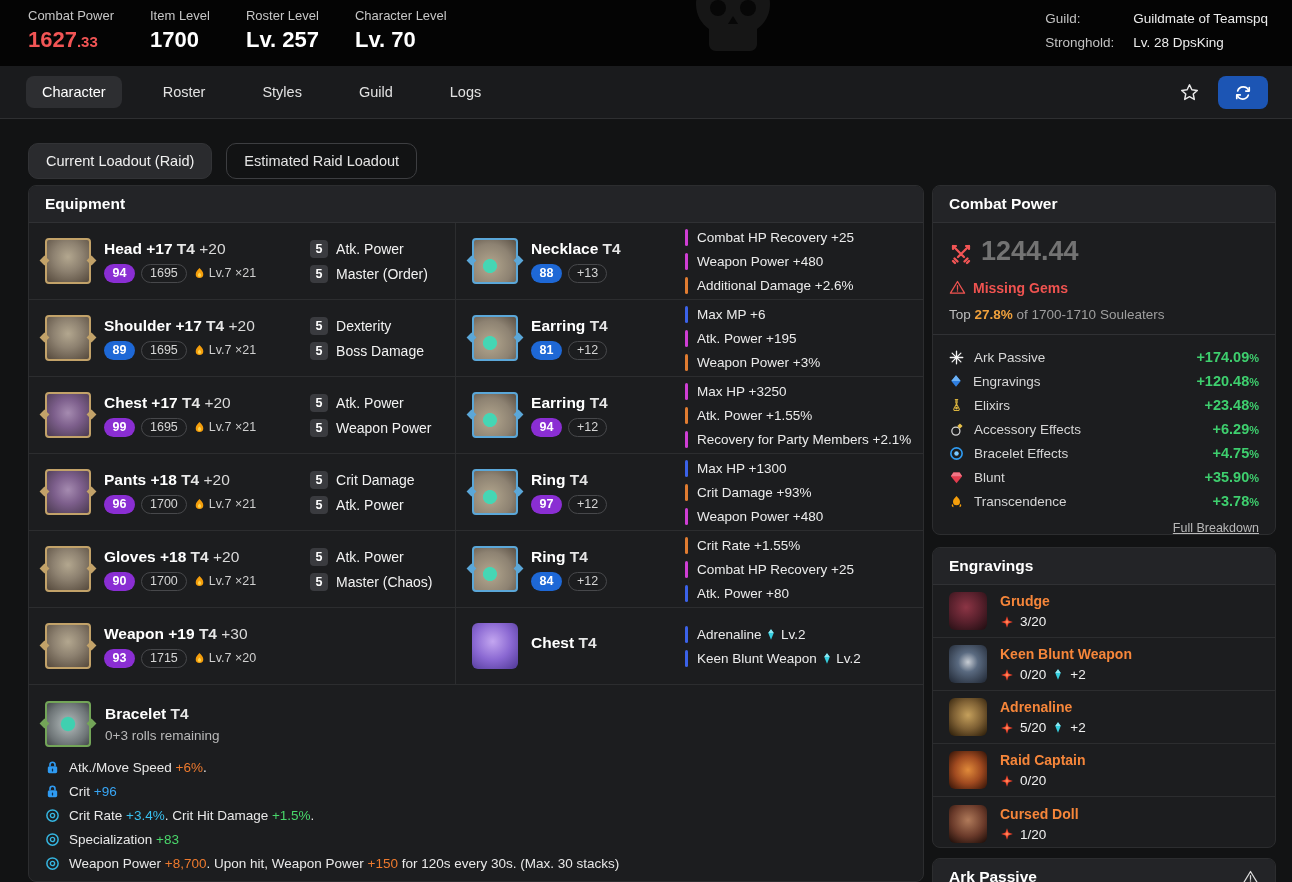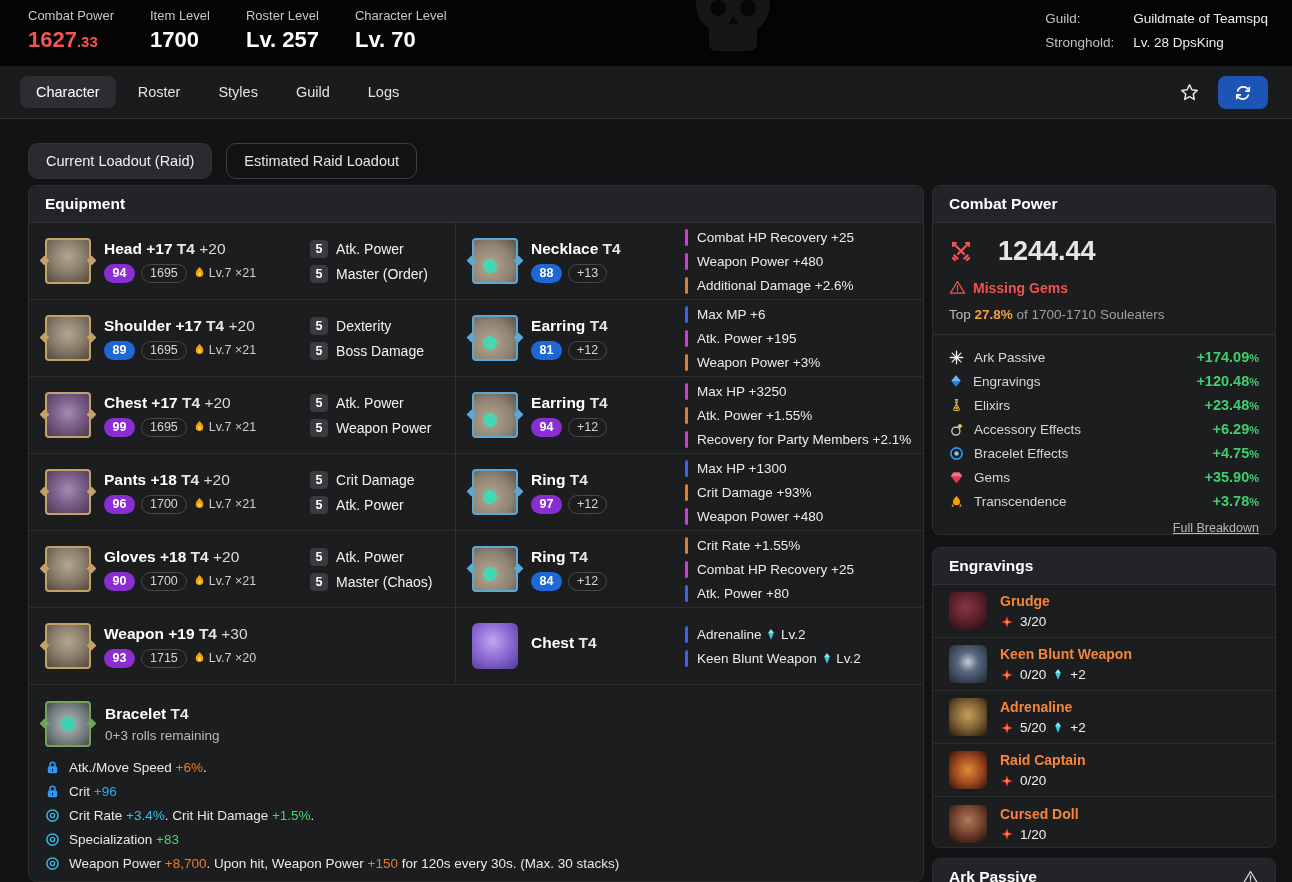--- a/index.html
+++ b/index.html
@@ -14,21 +14,21 @@
   .tstat .lab { font-size:13px; color:#c6c6c6; margin-bottom:4px; white-space:pre; }
   .tstat .val { font-size:22px; font-weight:bold; color:#fff; }
   .tstat .val.red { color:#f25555; }
   .tstat .val .small { font-size:15px; }
   .ginfo { position:absolute; right:24px; top:11px; display:grid; grid-template-columns:88px auto; row-gap:9px; font-size:13.5px; }
   .ginfo .gl { color:#c2c2c2; }
   .ginfo .gv { color:#ececec; }
 
   
   .navbar { position:absolute; left:0; top:66px; width:1292px; height:53px; background:#1a1b1d; border-bottom:1px solid #2e2f31; }
-  .tabs { position:absolute; left:20px; top:10px; display:flex; gap:6px; align-items:center; }
+  .tabs { position:absolute; left:26px; top:10px; display:flex; gap:25px; align-items:center; }
   .tab { font-size:14.5px; color:#e2e2e2; padding:8px 16px; border-radius:8px; cursor:pointer; }
   .tab.active { background:#2d2e31; color:#fff; }
   .nav-right { position:absolute; right:24px; top:10px; display:flex; gap:16px; align-items:center; }
   .star-btn { width:26px; height:26px; display:flex; align-items:center; justify-content:center; }
   .refresh-btn { width:50px; height:33px; background:#1c55b4; border-radius:8px; display:flex; align-items:center; justify-content:center; }
 
   
   .loadouts { position:absolute; left:28px; top:143px; display:flex; gap:14px;text-align:center; }
   .lo-btn { font-size:14.5px; padding:9px 17px; border-radius:10px; color:#f0f0f0; }
   .lo-btn.current { background:#2a2b2e; border:1px solid #323336; }
@@ -63,21 +63,21 @@
   .it-info { margin-left:13px; flex:1; min-width:0; }
   .it-name { font-size:15.5px; color:#fff; margin-bottom:6px; white-space:nowrap; }
   .it-name b { font-weight:bold; }
   .it-name .tier { color:#e6e6e6; font-weight:bold; }
   .it-name .bonus { color:#d9d9d9; font-weight:normal; }
   .it-badges { display:flex; align-items:center; gap:6px; }
   .badge-q { min-width:31px; height:19px; border-radius:10px; color:#fff; font-size:12.5px; font-weight:bold; display:inline-flex; align-items:center; justify-content:center; padding:0 7px; }
   .badge-q.purple { background:#8a2ed3; }
   .badge-q.blue { background:#1e68d6; }
   .pill { height:19px; border-radius:10px; border:1px solid #47484b; font-size:12.5px; color:#d6d6d6; display:inline-flex; align-items:center; padding:0 8px; }
-  .trans { font-size:12.5px; color:#cfcfcf; display:inline-flex; gap:3px; }
+  .trans { font-size:12.5px; color:#cfcfcf; display:inline-flex; align-items:center; gap:3px; }
 
   .g-stats { width:145px; flex:0 0 145px; display:flex; flex-direction:column; gap:7px; }
   .g-stat { display:flex; align-items:center; gap:8px; font-size:14px; color:#f2f2f2; }
   .n5 { width:18px; height:18px; background:#3a3b3f; border-radius:4px; font-size:12.5px; font-weight:bold; color:#fff; display:inline-flex; align-items:center; justify-content:center; }
 
   .a-stats { width:238px; flex:0 0 238px; display:flex; flex-direction:column; gap:7px; }
   .a-stat { display:flex; align-items:center; gap:9px; font-size:13.5px; color:#ebebeb; white-space:nowrap; }
   .bar { width:3px; height:17px; border-radius:2px; flex:0 0 3px; }
   .bar.magenta { background:#cf3ed4; }
   .bar.orange { background:#e07c31; }
@@ -89,21 +89,21 @@
   .br-name { font-size:15.5px; font-weight:bold; color:#fff; margin-bottom:5px; }
   .br-name .tier { color:#e6e6e6; }
   .br-sub { font-size:13.5px; color:#b9b9b9; }
   .br-stats { margin-top:13px; display:flex; flex-direction:column; gap:9px; }
   .br-stat { display:flex; align-items:center; gap:9px; font-size:13.5px; color:#e8e8e8; }
   .seg-orange { color:#ee7a2e; } .seg-blue { color:#38a6f5; } .seg-cyan { color:#38c0f0; } .seg-green { color:#49d66a; }
 
   
   .cp { left:932px; top:185px; width:344px; height:350px; }
   .cp-main { padding:13px 16px 12px 16px; border-bottom:1px solid #303134; }
-  .cp-val { display:flex; align-items:center; gap:25px; font-size:27px; font-weight:bold; color:#e5e5e5; }
+  .cp-val { display:flex; align-items:flex-end; gap:8px; font-size:27px; font-weight:bold; color:#737373; }
   .cp-warn { display:flex; align-items:center; gap:7px; margin-top:12px; font-size:14px; font-weight:bold; color:#ef5350; }
   .cp-rank { margin-top:11px; font-size:13.5px; color:#9f9f9f; }
   .cp-rank .pre { color:#bdbdbd; } .cp-rank .pct { color:#f0a13c; font-weight:bold; }
   .cp-list { padding:10px 16px 12px 16px; }
   .cp-row { display:flex; align-items:center; height:24px; }
   .cp-row .cl { margin-left:10px; font-size:13.5px; color:#d6d6d6; flex:1; }
   .cp-row .cv { font-size:14.5px; font-weight:bold; color:#3ecf6e; }
   .cp-row .cv .pc { font-size:11px; }
   .cp-link { text-align:right; margin-top:8px; font-size:12.5px; color:#b9b9b9; text-decoration:underline; }
 
@@ -602,21 +602,21 @@
             <circle cx="12" cy="12" r="3.6" fill="#7cc9ff"></circle>
           </svg>
           <span class="cl">Bracelet Effects</span>
        <span class="cv">+4.75<span class="pc">%</span></span>
      </div>
         <div class="cp-row">
        <svg class="i" width="15" height="15" viewBox="0 0 24 24">
             <path d="M7 4h10l4 6-9 11L3 10z" fill="#e23c4e"></path>
             <path d="M7 4h10l4 6H3z" fill="#f07585"></path>
           </svg>
-          <span class="cl">Gems</span>
+          <span class="cl">Blunt</span>
        <span class="cv">+35.90<span class="pc">%</span></span>
      </div>
         <div class="cp-row">
        <svg class="i" width="15" height="15" viewBox="0 0 24 24">
             <path d="M12 3c2.8 3.6 5.6 5.2 5.6 9.2A5.6 5.6 0 016.4 12.2C6.4 8.2 9.2 6.6 12 3z" fill="#f59e0b"></path>
             <path d="M5 16c1.5 1 2.5 3 2 5-2-.5-3.5-2-2-5zM19 16c-1.5 1-2.5 3-2 5 2-.5 3.5-2 2-5z" fill="#f59e0b"></path>
           </svg>
           <span class="cl">Transcendence</span>
        <span class="cv">+3.78<span class="pc">%</span></span>
      </div>

